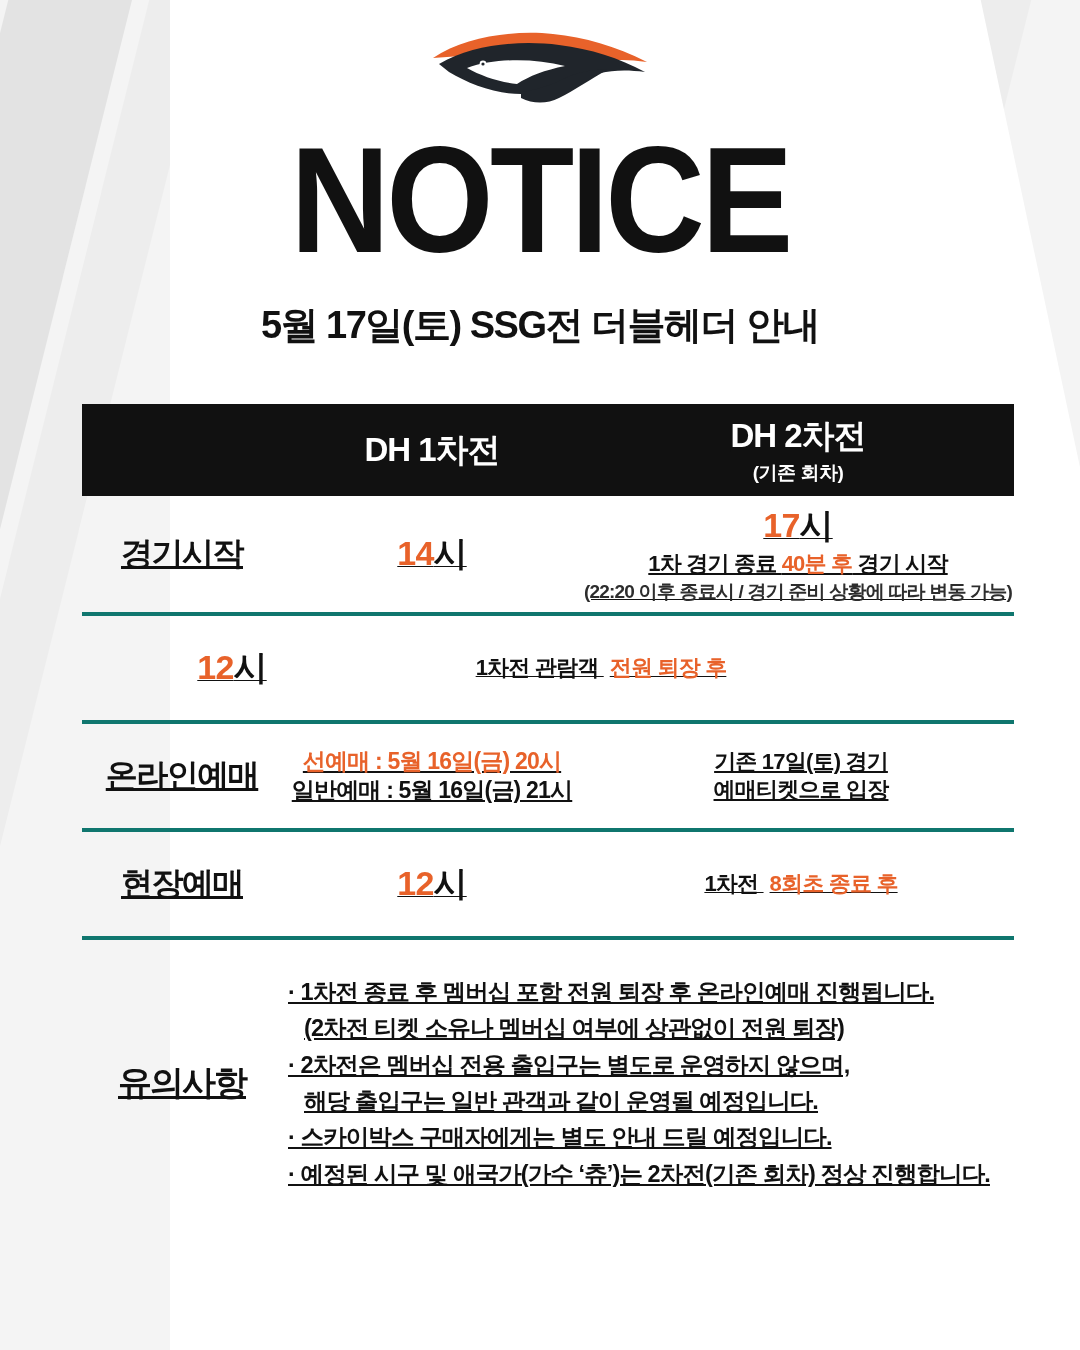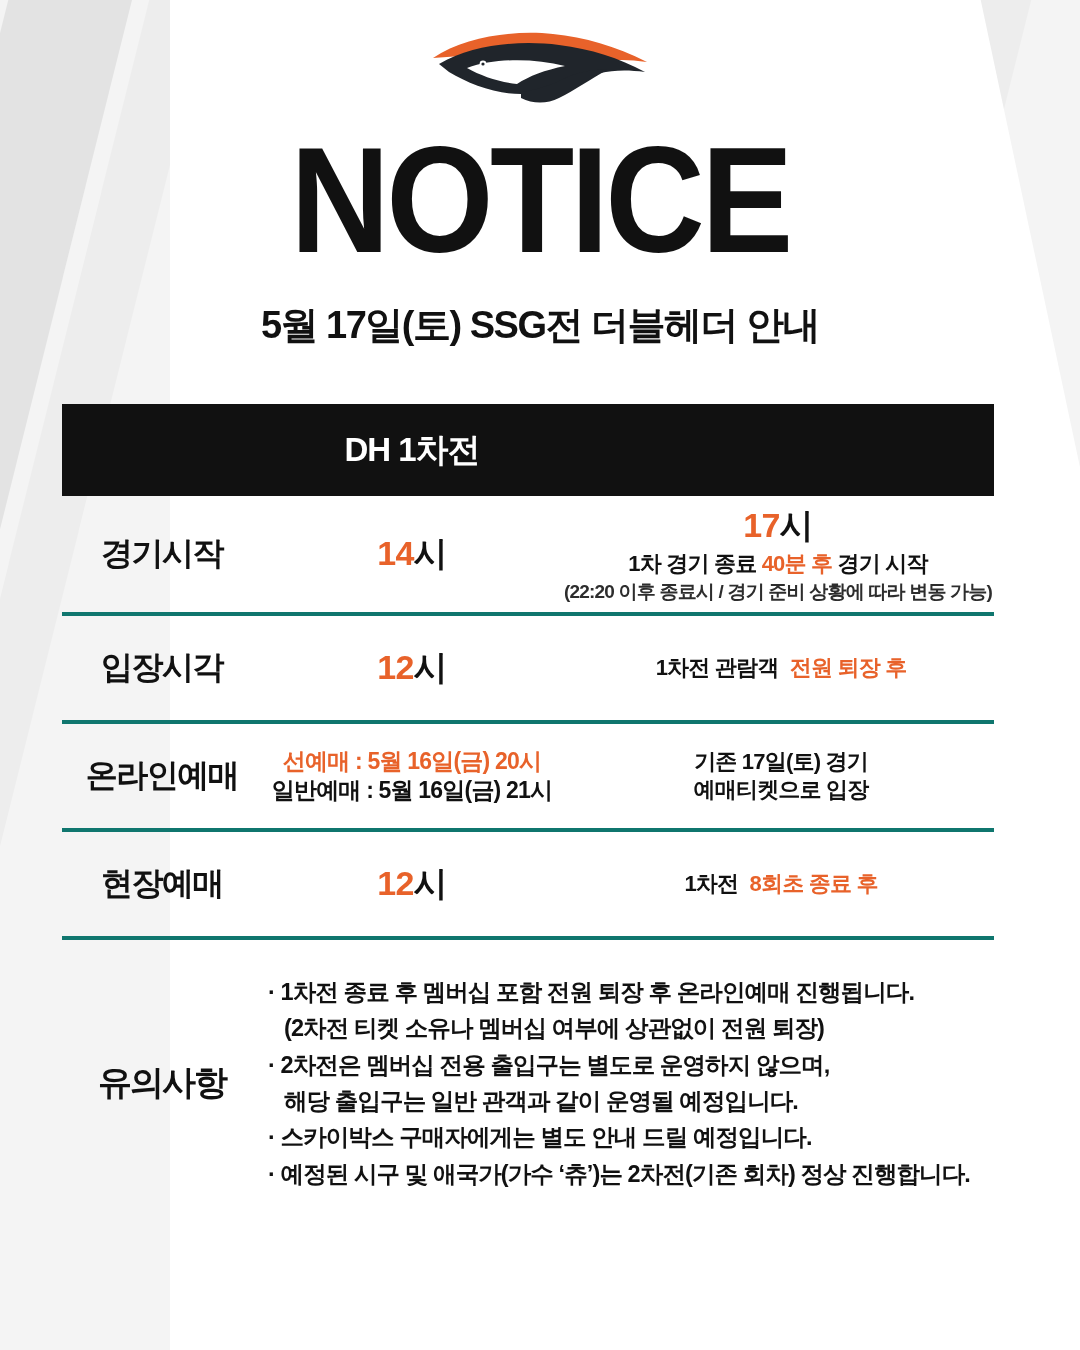--- a/index.html
+++ b/index.html
@@ -95,22 +95,23 @@
     font-size: 38px;
     font-weight: bold;
     letter-spacing: -1.5px;
     color: #111111;
   }
 
   
   .table {
     position: absolute;
     top: 404px;
-    left: 62px;
+    left: 82px;
     width: 932px;
+    text-decoration: underline;
   }
   .thead {
     display: flex;
     background: #111111;
     color: #ffffff;
     height: 92px;
     align-items: center;
   }
   .col-label { width: 200px; flex: 0 0 200px; }
   .col-a     { width: 300px; flex: 0 0 300px; text-align: center; }
@@ -204,40 +205,43 @@
   </div>
 
   <div class="notice-title">NOTICE</div>
   <div class="subtitle">5월 17일(토) SSG전 더블헤더 안내</div>
 
   <div class="table">
 
     <div class="thead">
       <div class="col-label"></div>
       <div class="col-a">DH 1차전</div>
+      <div class="col-b">
+        <div class="b-main">DH 2차전</div>
+        <div class="b-sub">(기존 회차)</div>
+      </div>
     </div>
 
     <div class="row">
       <div class="col-label">경기시작</div>
       <div class="col-a cell">
         <span class="big or">14</span><span class="big dk">시</span>
       </div>
       <div class="col-b cell">
         <div>
           <span class="big or">17</span><span class="big dk">시</span>
         </div>
         <div class="r1-b-line2">
           <span>1차 경기 종료 </span><span class="or">40분 후</span><span> 경기 시작</span>
         </div>
         <div class="r1-b-line3">(22:20 이후 종료시 / 경기 준비 상황에 따라 변동 가능)</div>
       </div>
     </div>
 
     <div class="row">
-      <div class="col-label">입장시각</div>
       <div class="col-a cell">
         <div>
           <span class="big or">12</span><span class="big dk">시</span>
         </div>
       </div>
       <div class="col-b cell">
         <span class="mid dk">1차전 관람객 </span><span class="mid or">전원 퇴장 후</span>
       </div>
     </div>
 

